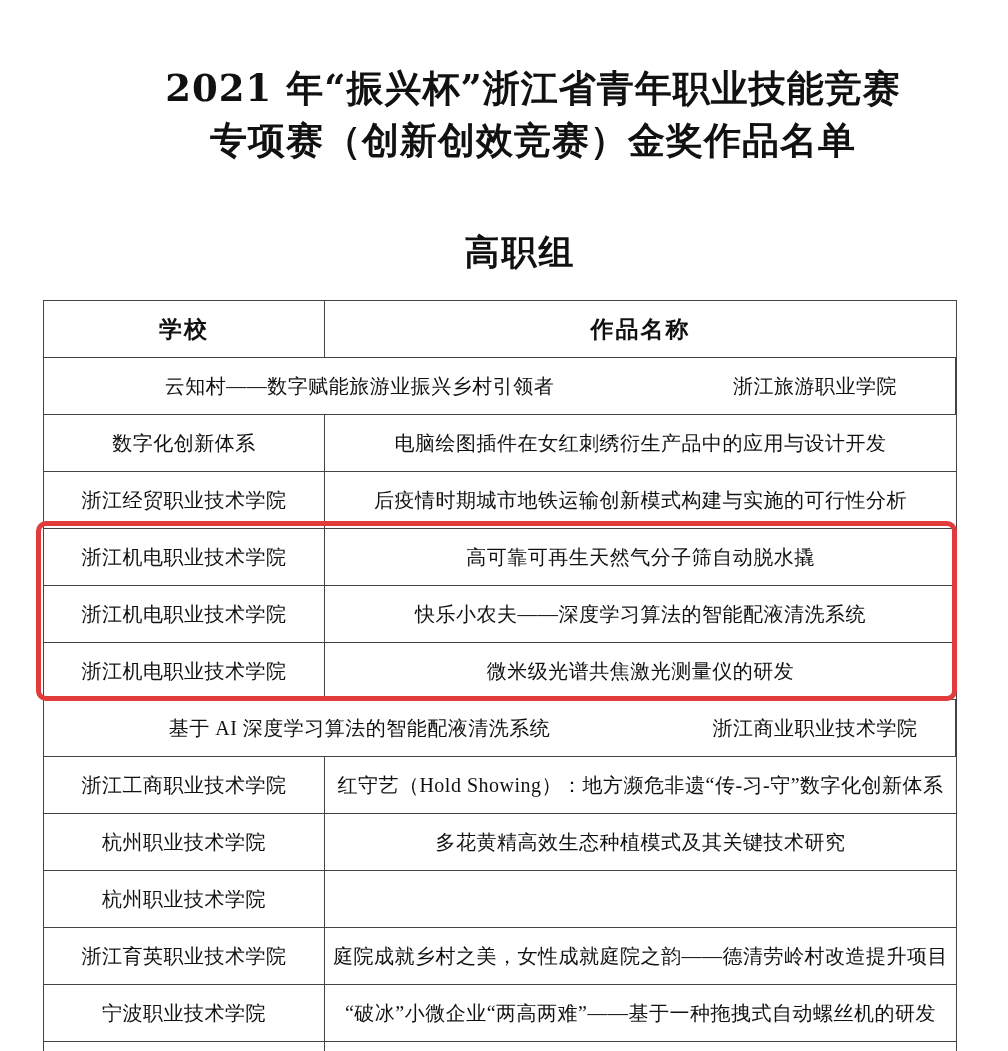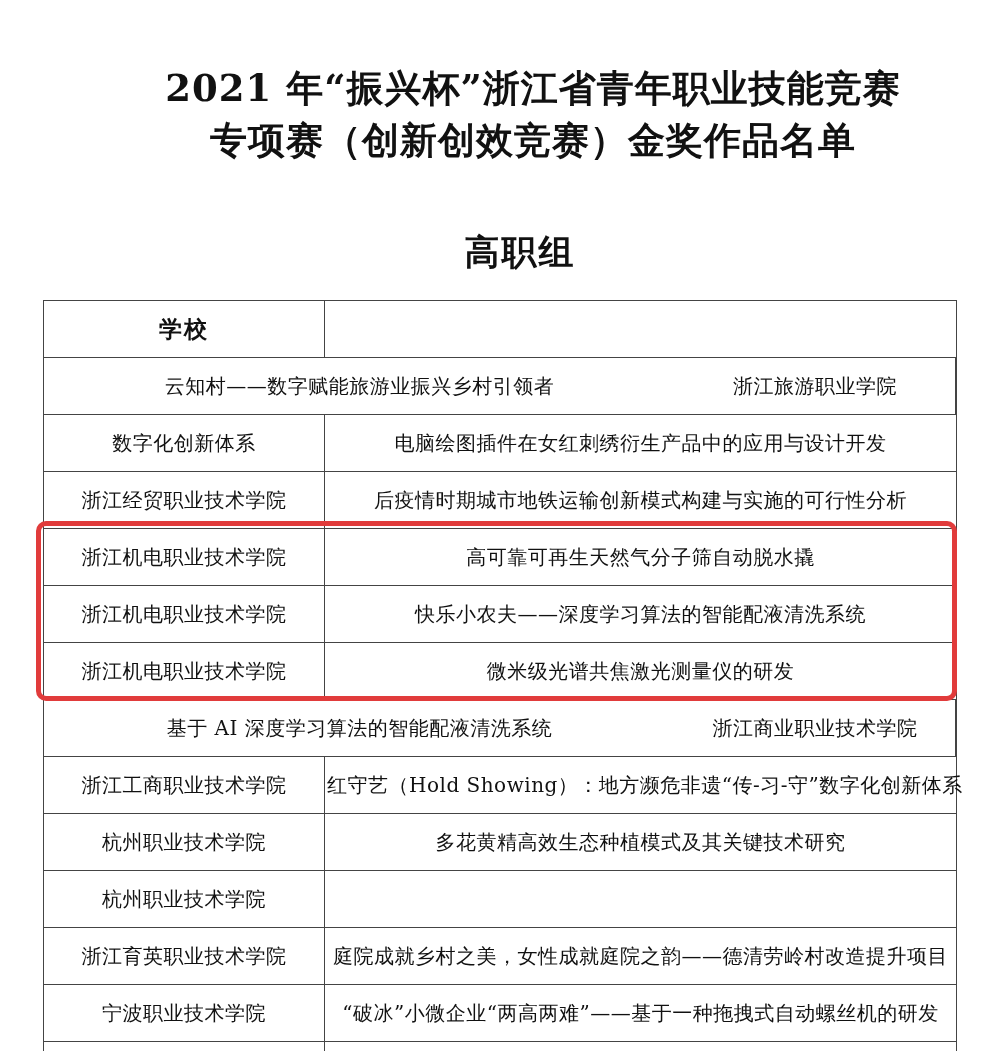--- a/index.html
+++ b/index.html
@@ -52,20 +52,21 @@
     height: 56px;
     border-bottom: 1px solid #444444;
   }
   .t-cell {
     display: flex;
     align-items: center;
     justify-content: center;
     white-space: nowrap;
     font-size: 20px;
     letter-spacing: 0.5px;
+    font-family: Liberation Serif, serif;
   }
   .t-cell.school {
     width: 280px;
     flex: 0 0 280px;
     border-right: 1px solid #444444;
   }
   .t-cell.work {
     flex: 1 1 auto;
     padding: 0 2px;
   }
@@ -97,20 +98,21 @@
 <div class="title-block">
   <div>2021 年“振兴杯”浙江省青年职业技能竞赛</div>
   <div>专项赛（创新创效竞赛）金奖作品名单</div>
 </div>
 
 <div class="group-label">高职组</div>
 
 <div class="award-table">
   <div class="t-row header">
     <div class="t-cell school">学校</div>
+    <div class="t-cell work">作品名称</div>
   </div>
 
   <div class="t-row">
     <div class="t-cell work">云知村——数字赋能旅游业振兴乡村引领者</div>
     <div class="t-cell school">浙江旅游职业学院</div>
   </div>
   <div class="t-row">
     <div class="t-cell school">数字化创新体系</div>
     <div class="t-cell work">电脑绘图插件在女红刺绣衍生产品中的应用与设计开发</div>
   </div>

